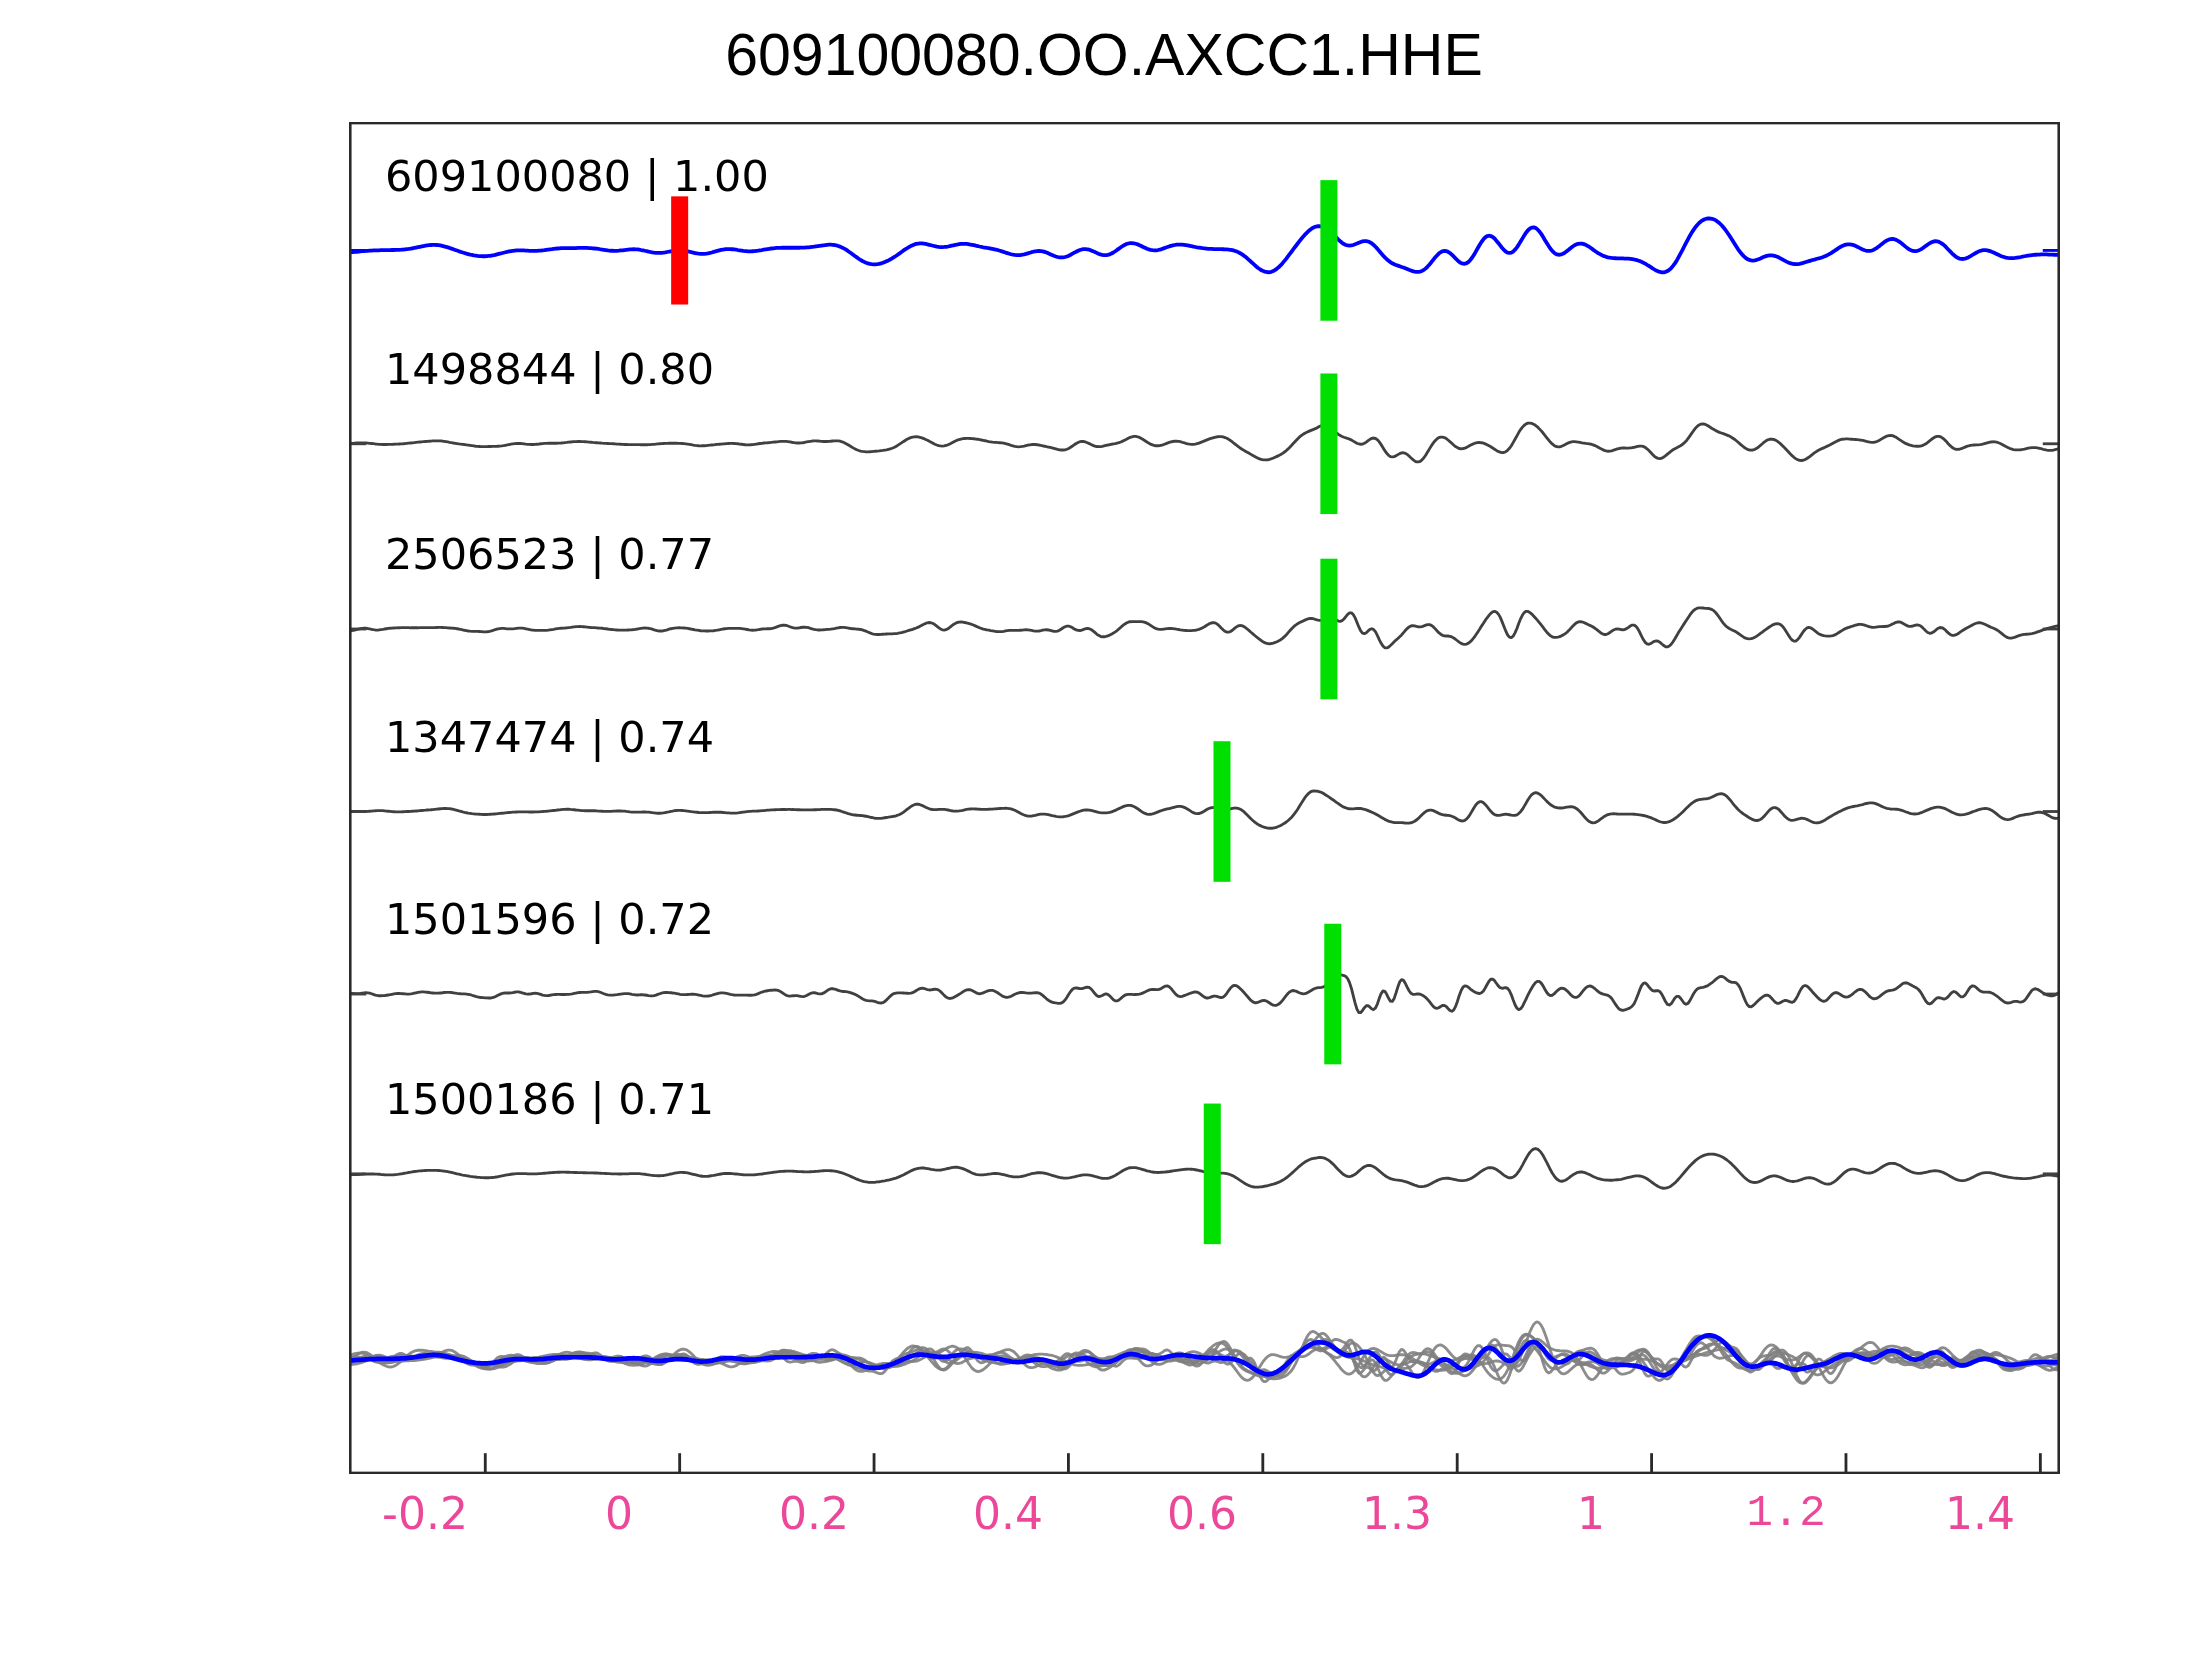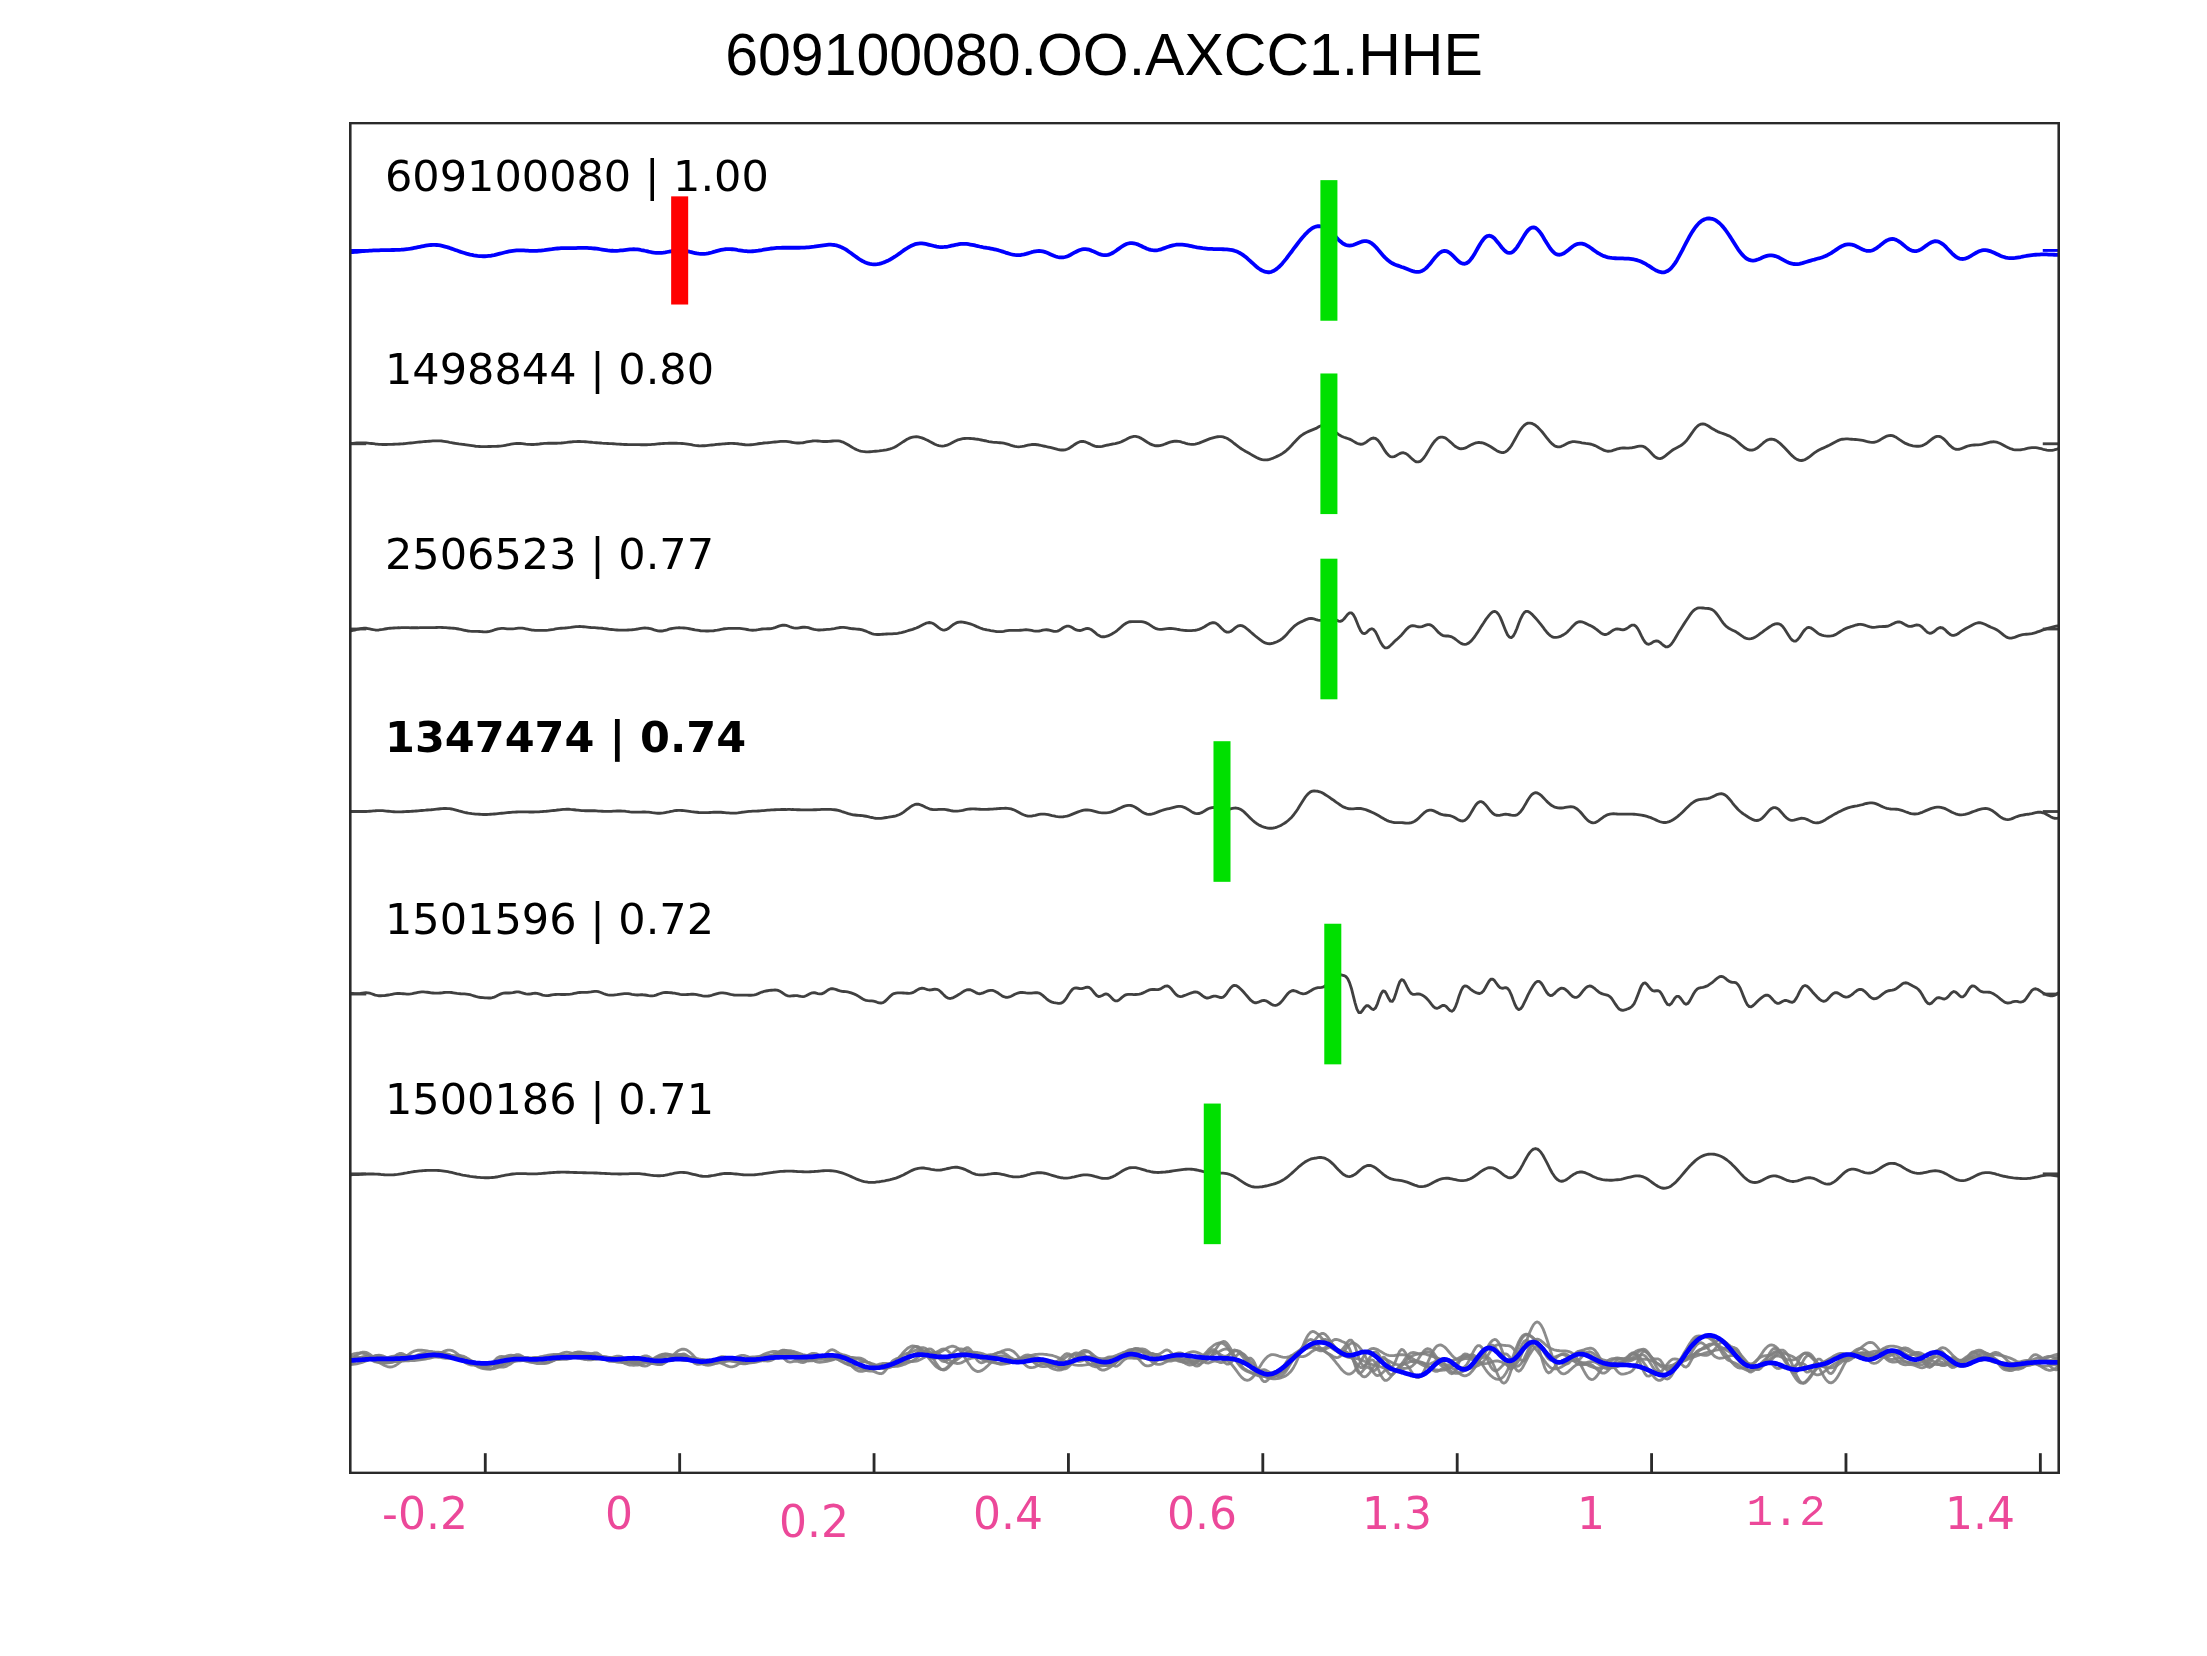--- a/index.html
+++ b/index.html
@@ -123,30 +123,30 @@
           <line x1="1376.5454545454545" x2="1376.5454545454545" y1="1429" y2="1407" stroke="#2a2a2a" stroke-width="3"></line>
           <line x1="1582" x2="1582" y1="1429" y2="1407" stroke="#2a2a2a" stroke-width="3"></line>
           <line x1="1787.4545454545455" x2="1787.4545454545455" y1="1429" y2="1407" stroke="#2a2a2a" stroke-width="3"></line>
         </g>
       <rect x="1" y="1" width="1806" height="1427" fill="none" stroke="#2a2a2a" stroke-width="3"></rect>
     </svg>
     <div id="labels-layer">
         <div class="trace-label" style="left: 36px; top: 29px;">609100080 | 1.00</div>
         <div class="trace-label" style="left: 36px; top: 222px;">1498844 | 0.80</div>
         <div class="trace-label" style="left: 36px; top: 407px;">2506523 | 0.77</div>
-        <div class="trace-label" style="left: 36px; top: 590px; font-weight: bold;">1347474 | 0.74</div>
+        <div class="trace-label" style="left: 36px; top: 590px;">1347474 | 0.74</div>
         <div class="trace-label" style="left: 36px; top: 772px;">1501596 | 0.72</div>
         <div class="trace-label" style="left: 36px; top: 952px;">1500186 | 0.71</div>
       </div>
   </div>
 
   <div id="xtick-row">
       <div class="xtick-label" style="left: 425px; top: 0px;">-0.2</div>
       <div class="xtick-label" style="left: 619px; top: 0px;">0</div>
-      <div class="xtick-label" style="left: 814px; top: 8px;">0.2</div>
+      <div class="xtick-label" style="left: 814px; top: 0px;">0.2</div>
       <div class="xtick-label" style="left: 1008px; top: 0px;">0.4</div>
       <div class="xtick-label" style="left: 1202px; top: 0px;">0.6</div>
       <div class="xtick-label" style="left: 1397px; top: 0px;">1.3</div>
       <div class="xtick-label" style="left: 1591px; top: 0px;">1</div>
       <div class="xtick-label" style="left: 1786px; top: 0px; font-family: Liberation Mono, monospace;">1.2</div>
       <div class="xtick-label" style="left: 1980px; top: 0px;">1.4</div>
     </div>
 
 </div>
 

